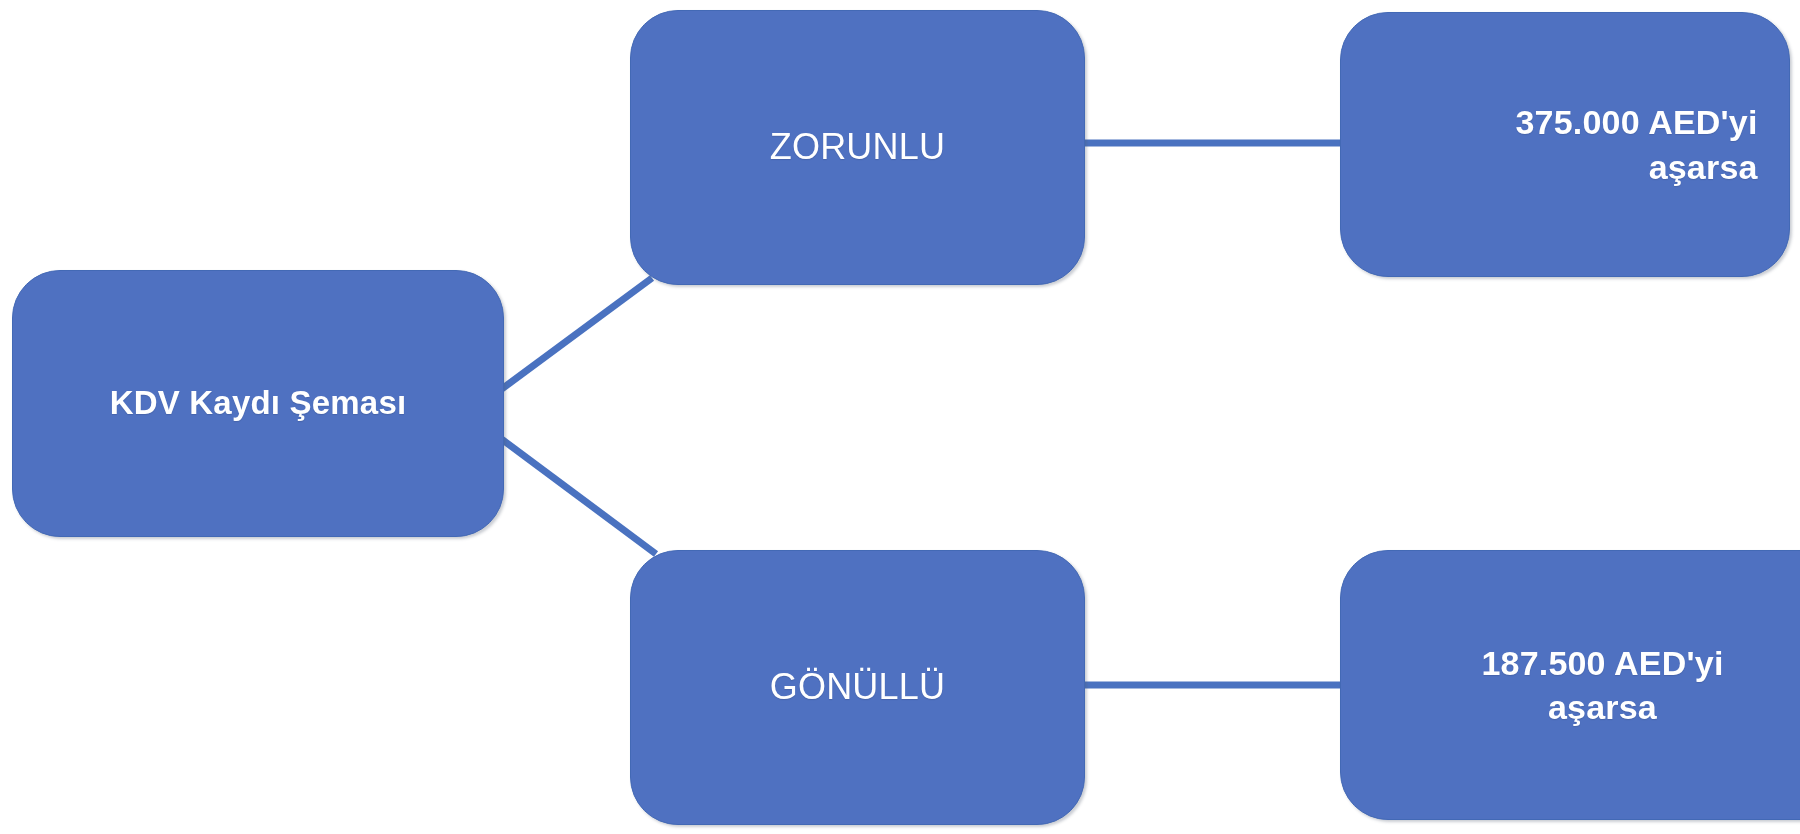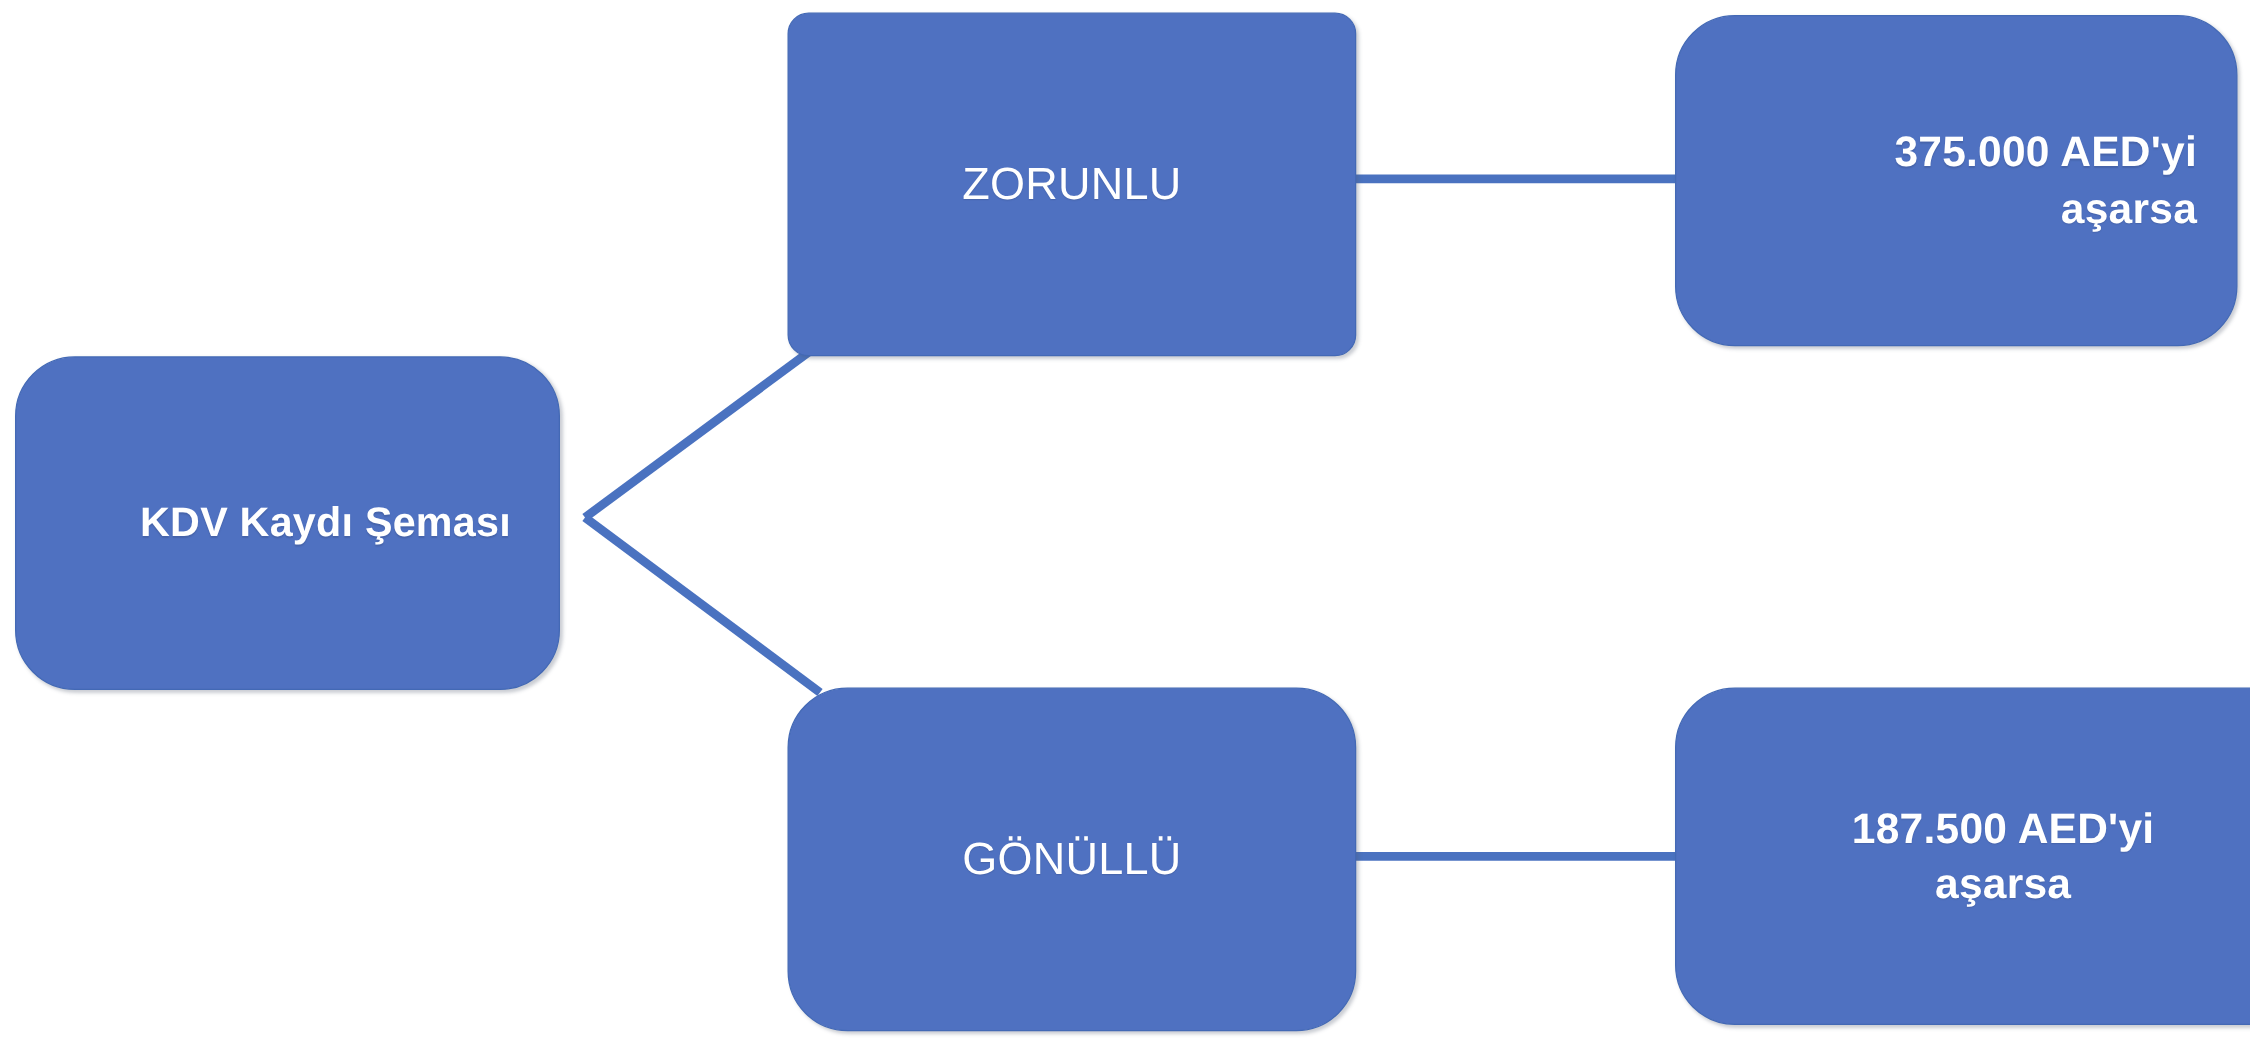--- a/index.html
+++ b/index.html
@@ -43,28 +43,28 @@
   .node-label {
     display: block;
     width: 86%;
     line-height: 1.30;
     letter-spacing: 0.2px;
     text-shadow: 0 1px 1px rgba(40,55,90,0.22);
     white-space: pre-line;
   }
   
   #node-root {
-    left: 12px;  top: 285px;  width: 436px;  height: 267px; justify-content: flex-end;
+    left: 12px;  top: 270px;  width: 492px;  height: 267px;
   }
   #node-root .node-label {
     font-size: 33px;
     font-weight: bold;
   }
   #node-mandatory {
-    left: 630px; top: 10px;   width: 455px;  height: 275px; border-radius: 17px;
+    left: 630px; top: 10px;   width: 455px;  height: 275px;
   }
   #node-mandatory .node-label {
     font-size: 36px;
     font-weight: normal;
   }
   #node-mandatory-threshold {
     left: 1340px; top: 12px;  width: 450px;  height: 265px; text-align: right;
   }
   #node-mandatory-threshold .node-label {
     font-size: 34px;

